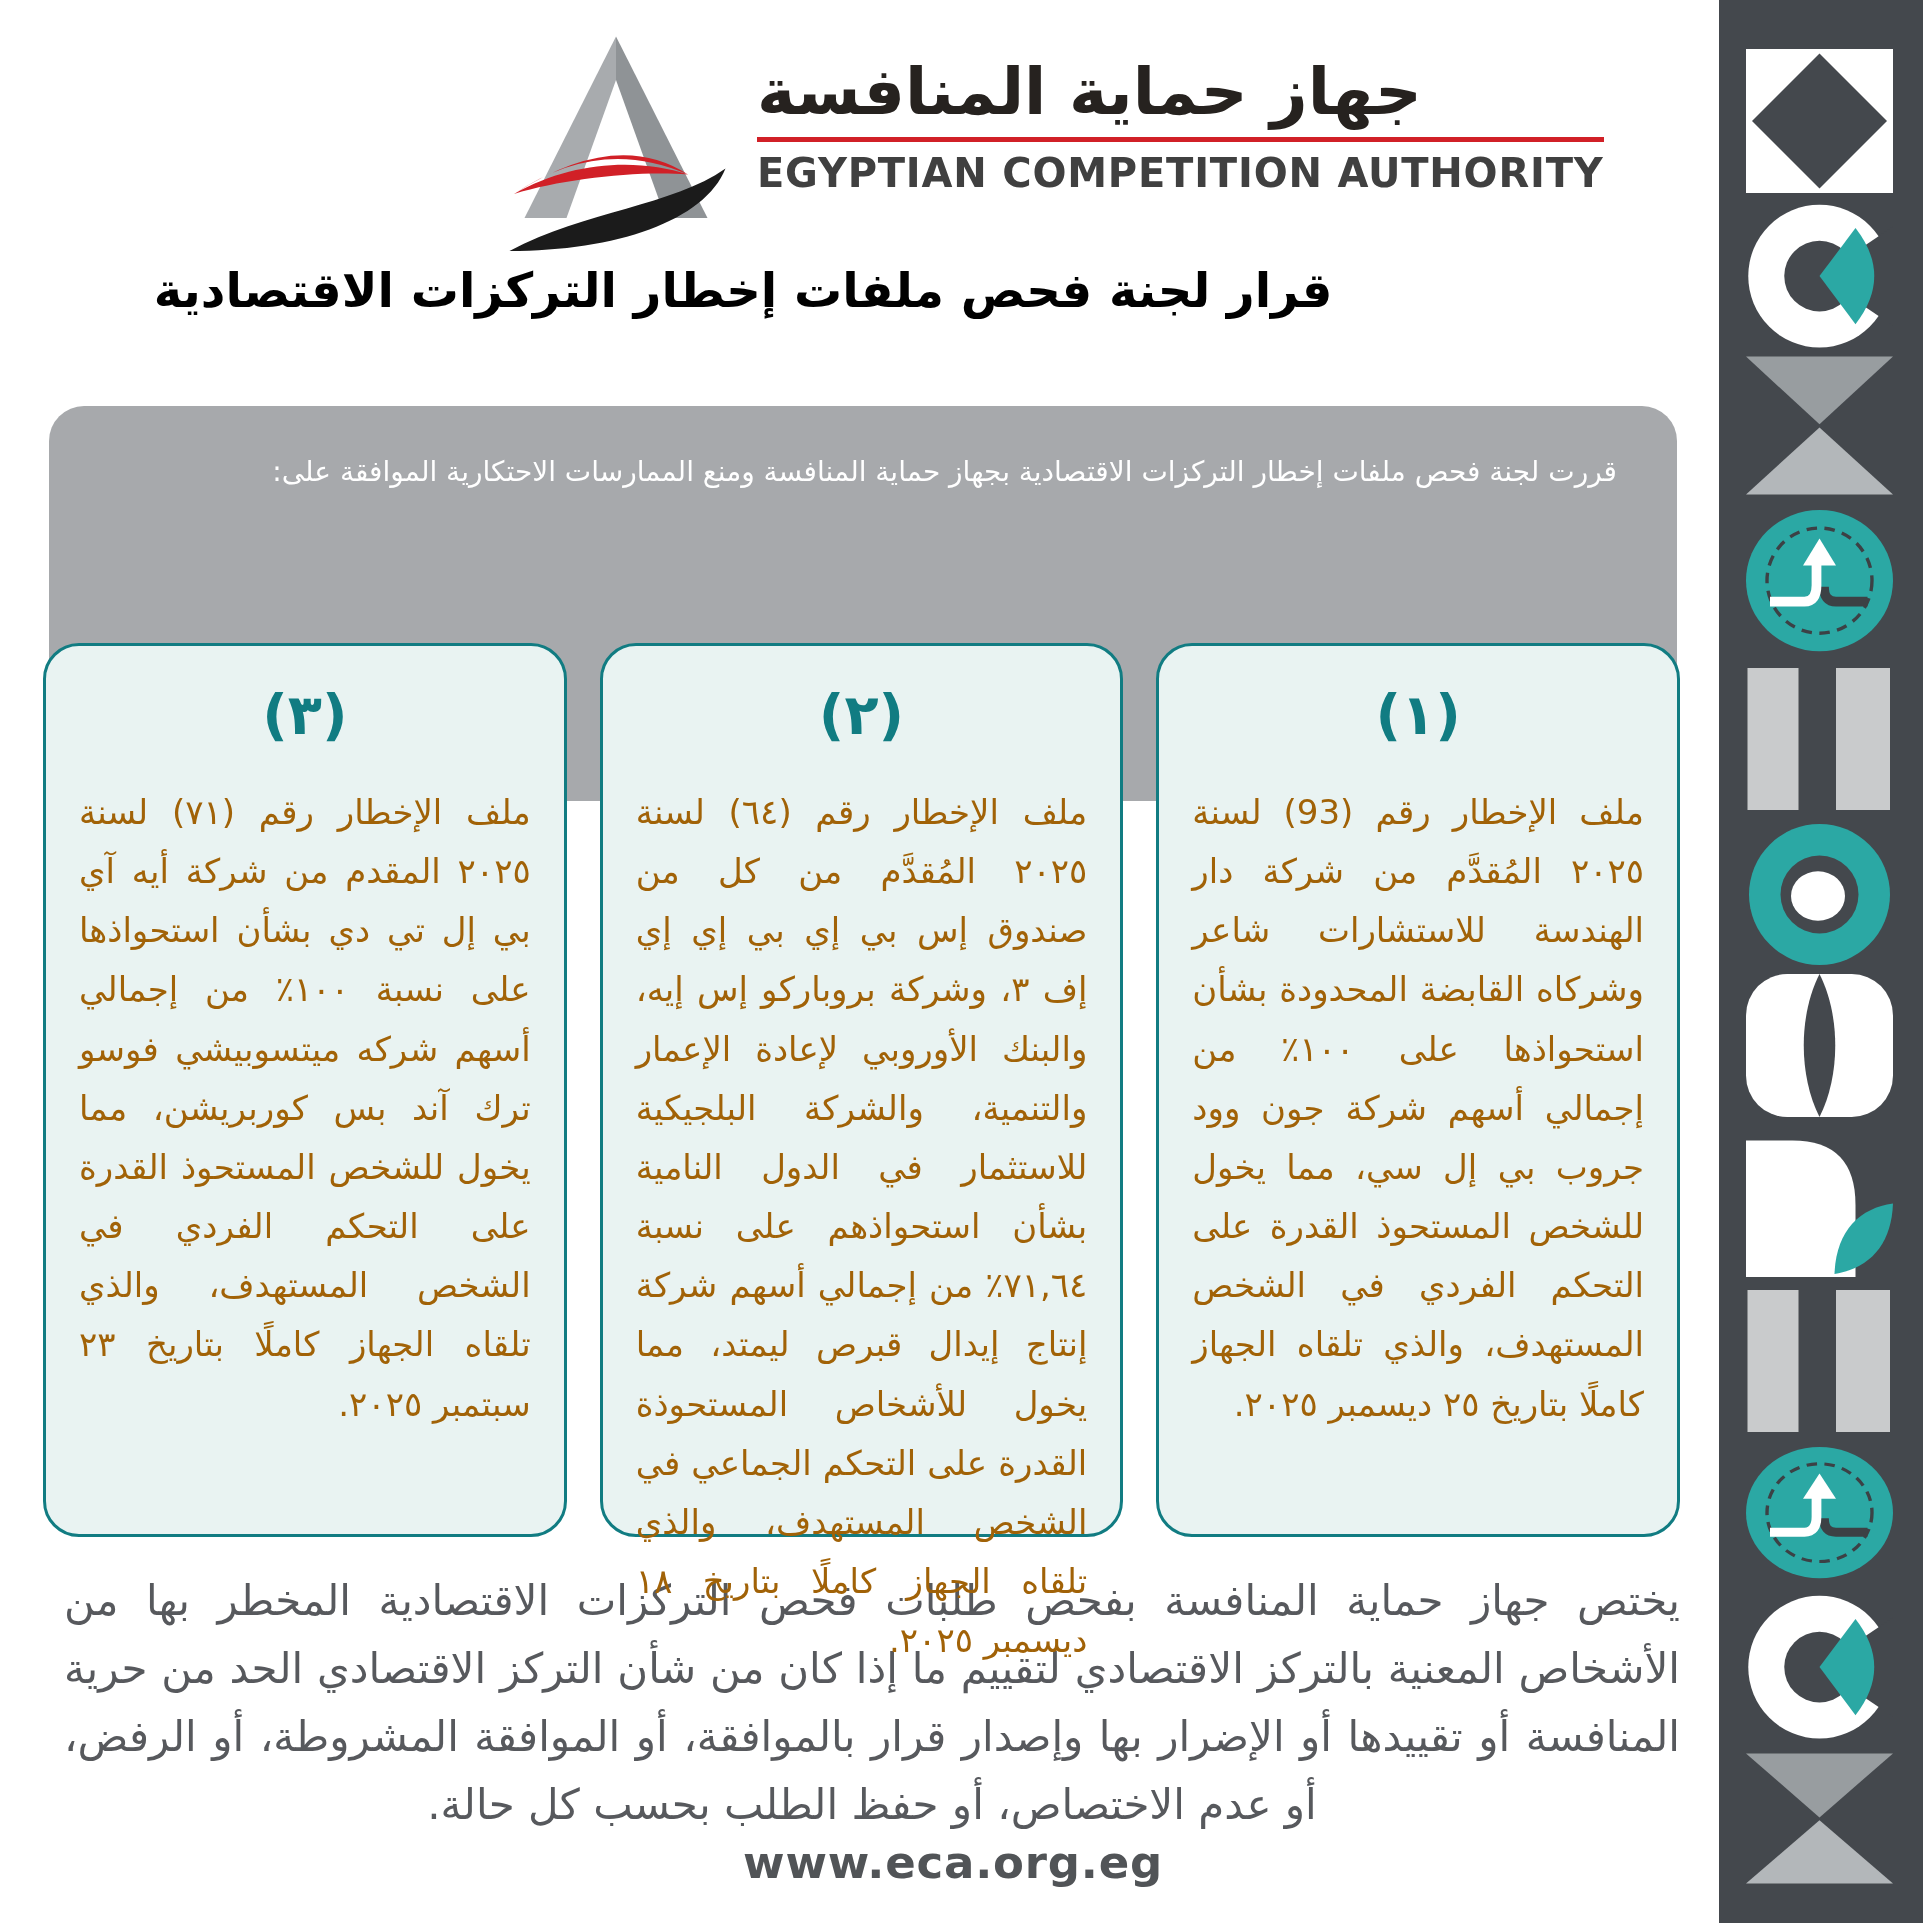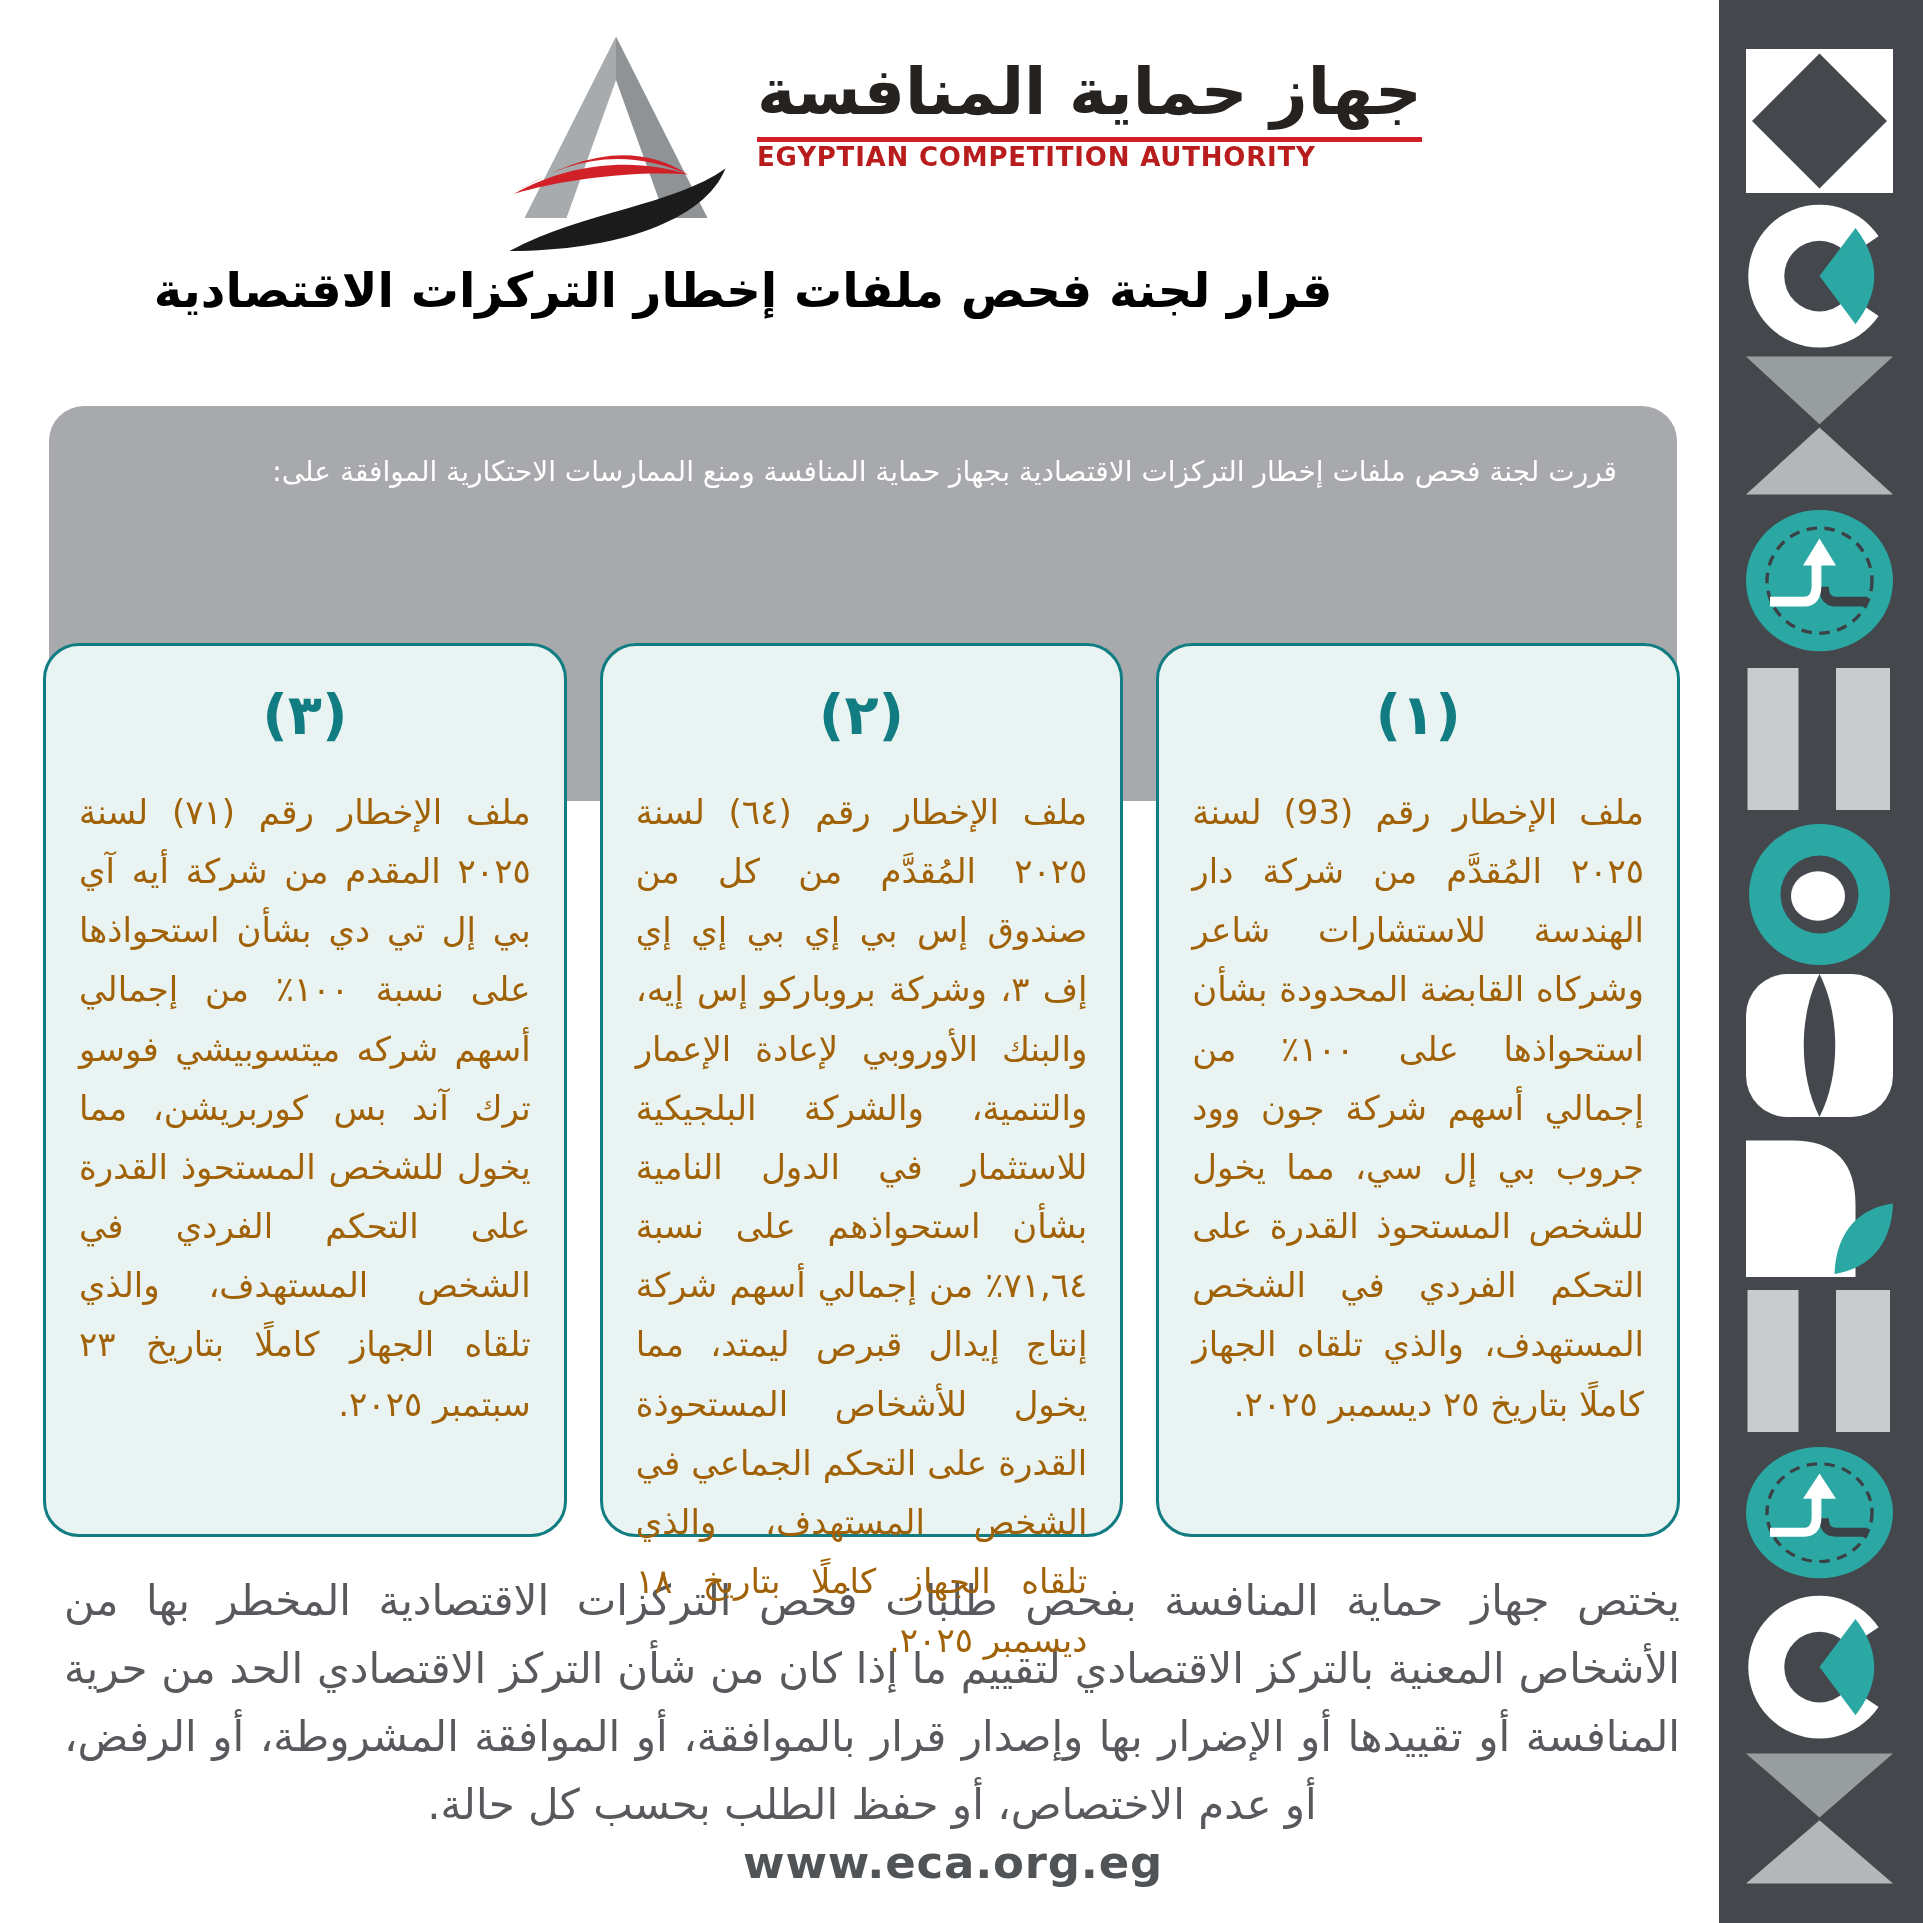--- a/index.html
+++ b/index.html
@@ -5,21 +5,21 @@
   * { margin:0; padding:0; box-sizing:border-box; }
   body { font-family:"DejaVu Sans", sans-serif; background:#ffffff; }
   .canvas { position:relative; width:1924px; height:1924px; background:#ffffff; overflow:hidden; }
 
   
   .logo { position:absolute; top:32px; left:496px; display:flex; align-items:flex-start; }
   .logo-mark { width:240px; height:225px; flex:0 0 auto; }
   .logo-text { display:flex; flex-direction:column; align-items:flex-start; margin-left:21px; margin-top:22.5px; }
   .logo-ar { font-size:65px; font-weight:bold; color:#26221f; direction:rtl; line-height:1.15; }
   .logo-rule { width:100%; height:5.3px; background:#d12027; margin-top:7.5px; }
-  .logo-en { font-size:26px; font-weight:bold; color:#b91c1c; letter-spacing:0.8px; margin-top:0; white-space:nowrap; }
+  .logo-en { font-size:40px; font-weight:bold; color:#404040; letter-spacing:0.8px; margin-top:8px; white-space:nowrap; }
 
   
   .heading { position:absolute; top:262px; left:0; width:1473px; text-align:center;
              direction:rtl; font-size:48px; font-weight:bold; color:#000000;padding-left:13px; }
 
   
   .intro-box { position:absolute; top:406px; left:49px; width:1628px; height:395px;
                background:#a7a9ac; border-radius:35px; z-index:1; padding:44px 60px; }
   .intro-box p { direction:rtl; text-align:justify; text-align-last:right;
                  color:#ffffff; font-size:28px; font-weight:normal; line-height:1.6; }

